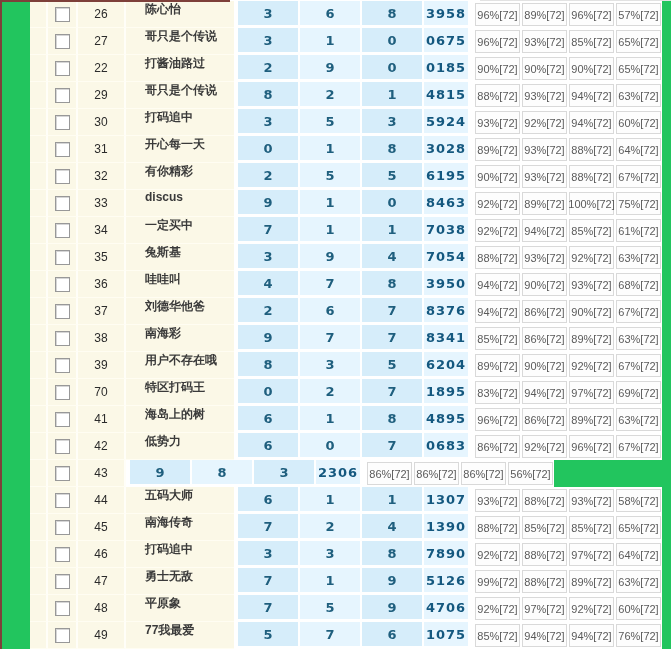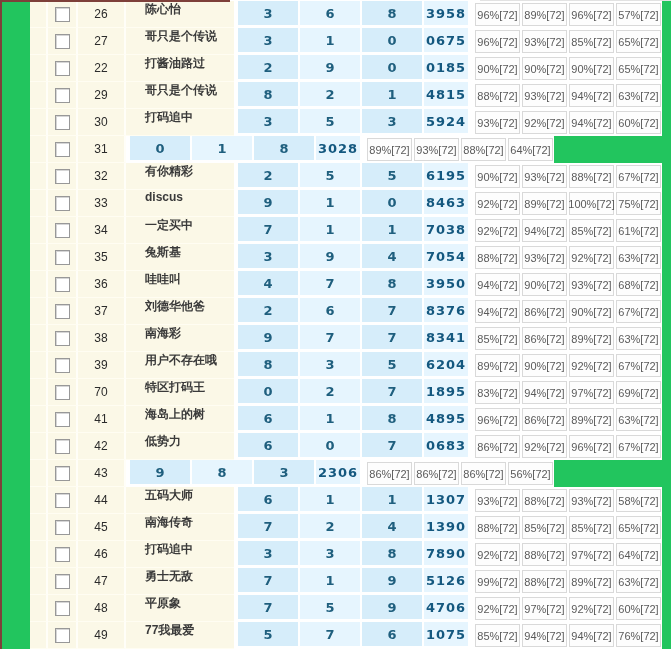--- a/index.html
+++ b/index.html
@@ -269,20 +269,23 @@
   </div>
 
   <div class="row">
     <div class="cell cream spacer"></div>
     <div class="cell cream check">
       <span class="checkbox"></span>
     </div>
     <div class="cell cream rank">
       <span>31</span>
     </div>
+    <div class="cell cream uname">
+      <span>开心每一天</span>
+    </div>
     <div class="cell gap"></div>
     <div class="cell blue b1">
       <span>0</span>
     </div>
     <div class="cell blue b2">
       <span>1</span>
     </div>
     <div class="cell blue b3">
       <span>8</span>
     </div>

